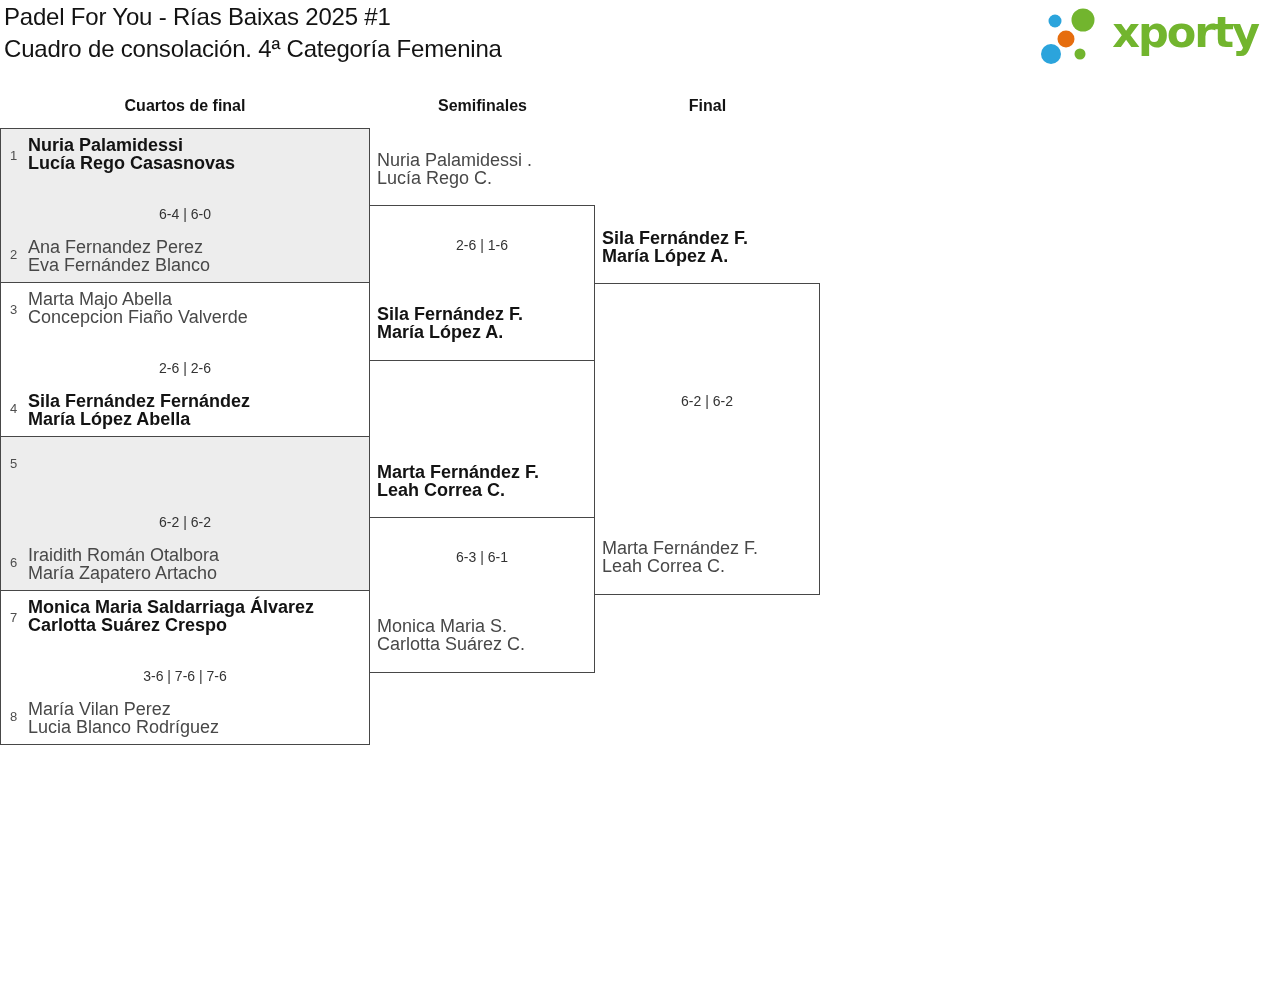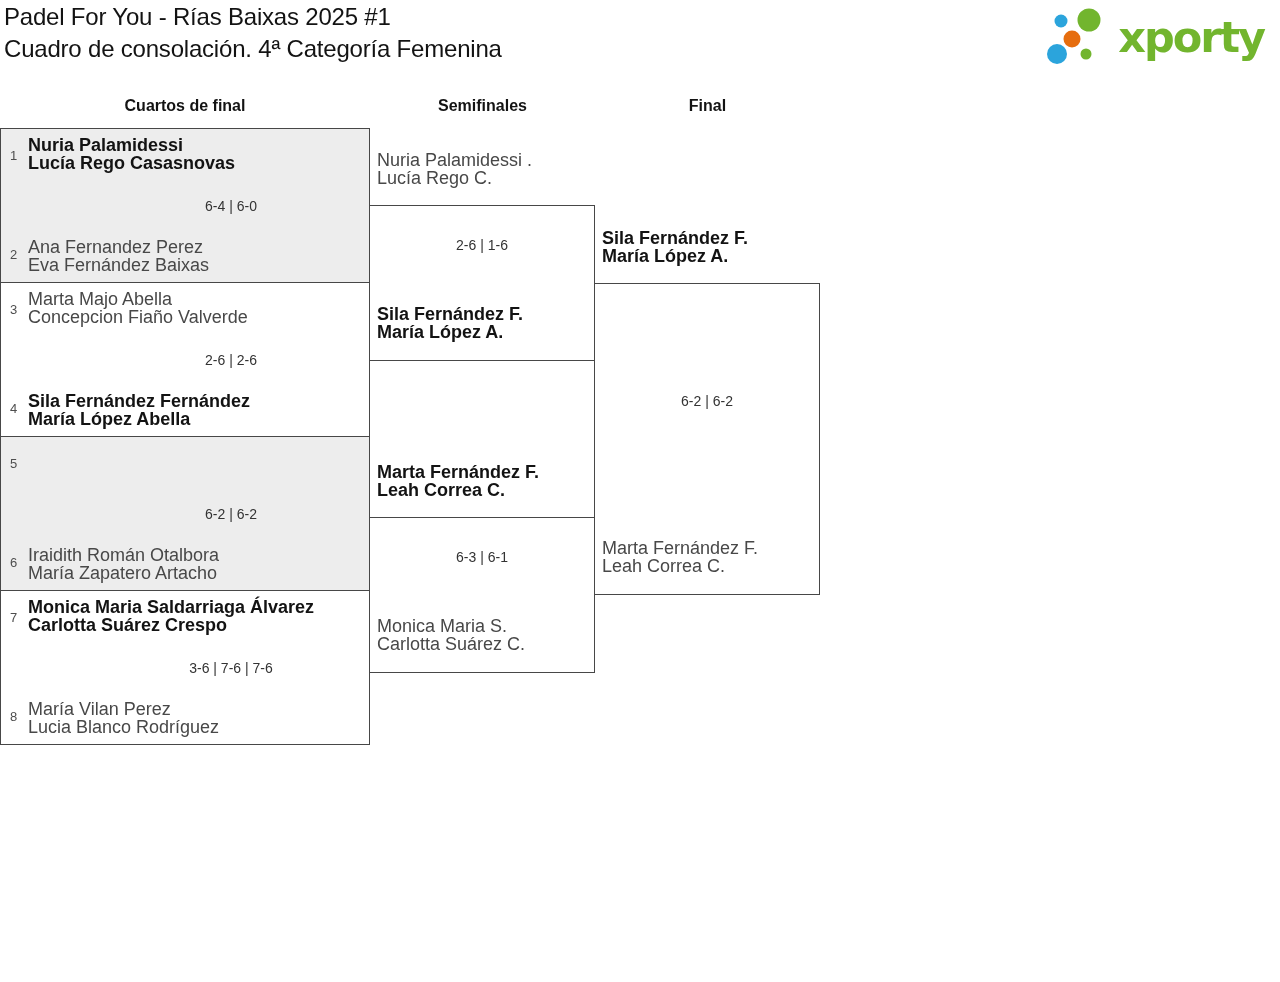--- a/index.html
+++ b/index.html
@@ -13,22 +13,22 @@
   
   .page-title, .page-subtitle {
     position: absolute; left: 4px;
     font-size: 24px; font-weight: 400; letter-spacing: -0.2px; color: #131313;
     white-space: nowrap;
   }
   .page-title { top: 3px; }
   .page-subtitle { top: 35px; }
 
   .logo {
-    position: absolute; top: 5px; right: 16px;
-    display: flex; align-items: flex-end; gap: 17px; cursor: pointer;
+    position: absolute; top: 5px; right: 22px;
+    display: flex; align-items: center; gap: 17px; cursor: pointer;
   }
   .logo-text {
     font-family: "DejaVu Sans", sans-serif;
     font-weight: 700; font-size: 43px; line-height: 1;
     letter-spacing: -2px; color: #72b52e; padding-bottom: 8px;
   }
 
   
   .round-header {
     position: absolute; top: 97px; font-size: 16px; font-weight: 700;
@@ -58,21 +58,21 @@
   .team-qf-top    { position: absolute; left: 27px; top: 8px; }
   .team-qf-bottom { position: absolute; left: 27px; bottom: 8px; }
 
   .winner { font-weight: 700; color: #131313; }
   .loser  { font-weight: 400; color: #484848; }
 
   .score {
     font-size: 14px; color: #333333; text-align: center;
     position: absolute; left: 0; width: 100%;
   }
-  .qf-score { top: 69px; margin-left: 46px; }
+  .qf-score { top: 77px; }
 
   
   .bracket-box { position: absolute; border: 1px solid #474747; background: transparent; }
   .sf1-box   { left: 369px; top: 205px; width: 226px; height: 156px; }
   .sf2-box   { left: 369px; top: 517px; width: 226px; height: 156px; }
   .final-box { left: 594px; top: 283px; width: 226px; height: 312px; }
 
   .team-above { position: absolute; left: 7px; bottom: calc(100% + 19px); }
   .team-lower { position: absolute; left: 7px; bottom: 19px; }
   .sf-score    { top: 31px; }
@@ -104,21 +104,21 @@
   <div class="qf-match shaded">
     <div class="seed seed-top">1</div>
     <div class="team team-qf-top winner">
       <div>Nuria Palamidessi</div>
       <div>Lucía Rego Casasnovas</div>
     </div>
     <div class="score qf-score">6-4 | 6-0</div>
     <div class="seed seed-bottom">2</div>
     <div class="team team-qf-bottom loser">
       <div>Ana Fernandez Perez</div>
-      <div>Eva Fernández Baixas</div>
+      <div>Eva Fernández Blanco</div>
     </div>
   </div>
 
   <div class="qf-match">
     <div class="seed seed-top">3</div>
     <div class="team team-qf-top loser">
       <div>Marta Majo Abella</div>
       <div>Concepcion Fiaño Valverde</div>
     </div>
     <div class="score qf-score">2-6 | 2-6</div>

